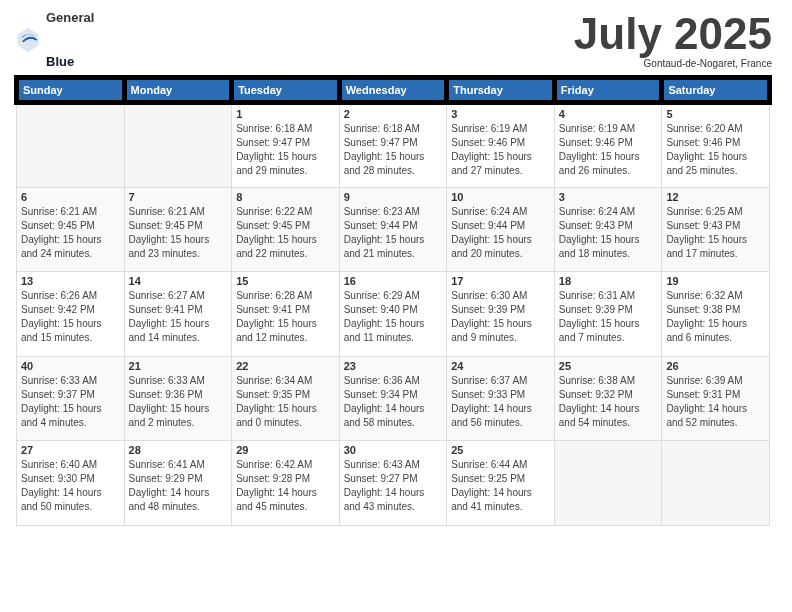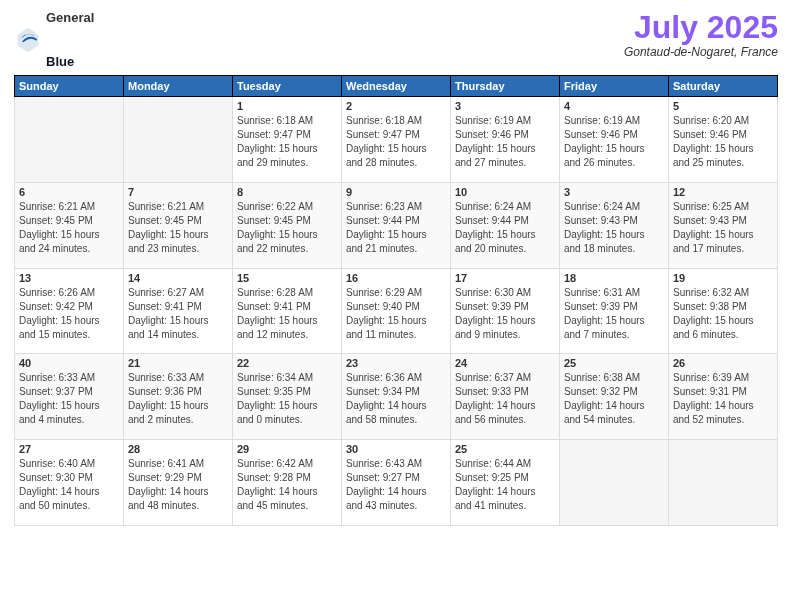--- a/index.html
+++ b/index.html
@@ -6,21 +6,21 @@
     body {
       width: 792px;
       height: 612px;
       font-family: Arial, sans-serif;
       background: #fff;
       overflow: hidden;
     }
     .page {
       width: 792px;
       height: 536px;
-      padding: 10px 14px 10px 14px;
+      padding: 10px 20px 10px 14px;
       display: flex;
       flex-direction: column;
     }
     .header {
       display: flex;
       justify-content: space-between;
       align-items: flex-start;
       margin-bottom: 6px;
     }
     .logo {
@@ -36,46 +36,45 @@
     .logo-general { color: #333; }
     .logo-blue { color: #0f172a; margin-top: 28px; }
     .logo-icon {
       width: 28px;
       height: 28px;
     }
     .title-block {
       text-align: right;
     }
     .month-title {
-      font-size: 32px;
+      font-size: 44px;
       font-weight: bold;
-      color: #8b5cf6;
+      color: #404040;
       line-height: 1.1;
     }
     .location-title {
-      font-size: 12px;
+      font-size: 10px;
       color: #333;
       font-weight: normal;
-      font-style: italic;
     }
     .calendar {
       flex: 1;
       border: 1px solid #ccc;
       border-collapse: collapse;
       width: 100%;
       table-layout: fixed;
     }
     .calendar th {
       background: #2a6db5;
       color: white;
       font-size: 11px;
       font-weight: bold;
       padding: 4px 4px;
       text-align: left;
-      border: 1px solid #000000;
+      border: 5px solid #000000;
     }
     .calendar td {
       vertical-align: top;
       border: 1px solid #ddd;
       padding: 3px 4px;
       font-size: 8.5px;
       color: #333;
       height: 82px;
       background: #fff;
     }

